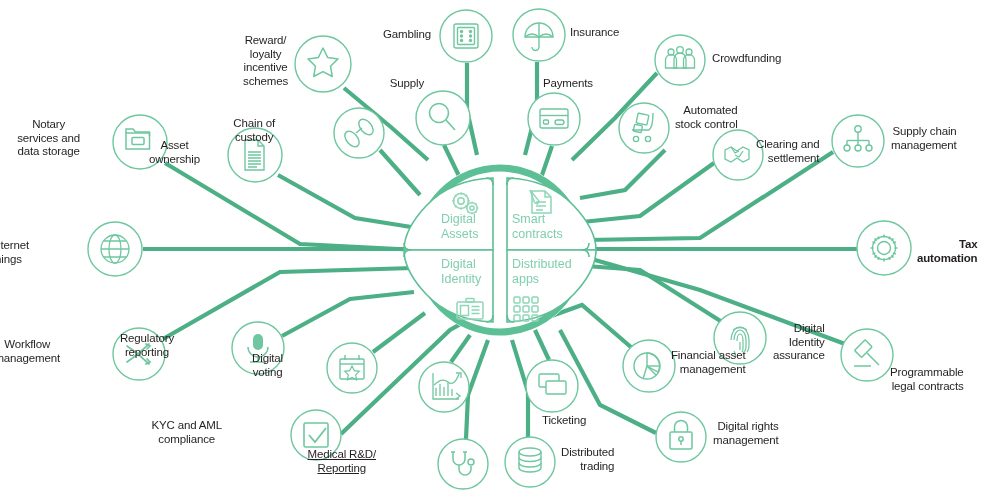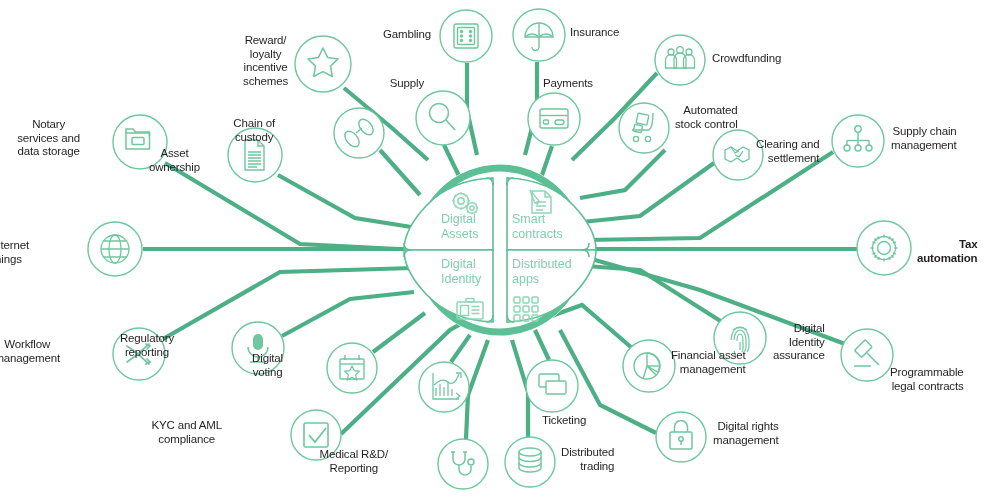--- a/index.html
+++ b/index.html
@@ -410,21 +410,21 @@
       <div class="nodelabel r" style="left: 288px; top: 34px; transform: translateX(-100%);">Reward/
 loyalty
 incentive
 schemes</div>
       <div class="nodelabel r" style="left: 431px; top: 28px; transform: translateX(-100%);">Gambling</div>
       <div class="nodelabel l" style="left: 570px; top: 26px;">Insurance</div>
       <div class="nodelabel l" style="left: 712px; top: 52px;">Crowdfunding</div>
       <div class="nodelabel r" style="left: 80px; top: 118px; transform: translateX(-100%);">Notary
 services and
 data storage</div>
-      <div class="nodelabel r" style="left: 200px; top: 139px; transform: translateX(-100%); margin-top: 8px;">Asset
+      <div class="nodelabel r" style="left: 200px; top: 139px; transform: translateX(-100%);">Asset
 ownership</div>
       <div class="nodelabel r" style="left: 275px; top: 117px; transform: translateX(-100%);">Chain of
 custody</div>
       <div class="nodelabel r" style="left: 424px; top: 77px; transform: translateX(-100%);">Supply</div>
       <div class="nodelabel l" style="left: 543px; top: 77px;">Payments</div>
       <div class="nodelabel l" style="left: 675px; top: 104px;">Automated
 stock control</div>
       <div class="nodelabel l" style="left: 756px; top: 138px;">Clearing and
 settlement</div>
       <div class="nodelabel l" style="left: 891px; top: 125px;">Supply chain
@@ -434,21 +434,21 @@
       <div class="nodelabel l" style="left: 917px; top: 238px; font-weight: bold;">Tax
 automation</div>
       <div class="nodelabel r" style="left: 60px; top: 338px; transform: translateX(-100%);">Workflow
 management</div>
       <div class="nodelabel r" style="left: 174px; top: 332px; transform: translateX(-100%);">Regulatory
 reporting</div>
       <div class="nodelabel r" style="left: 283px; top: 352px; transform: translateX(-100%);">Digital
 voting</div>
       <div class="nodelabel r" style="left: 222px; top: 419px; transform: translateX(-100%);">KYC and AML
 compliance</div>
-      <div class="nodelabel r" style="left: 388px; top: 448px; transform: translateX(-100%);">Medical R&amp;D/
+      <div class="nodelabel r" style="left: 376px; top: 448px; transform: translateX(-100%); text-decoration: underline;">Medical R&amp;D/
 Reporting</div>
       <div class="nodelabel l" style="left: 561px; top: 446px;">Distributed
 trading</div>
       <div class="nodelabel l" style="left: 542px; top: 414px;">Ticketing</div>
       <div class="nodelabel l" style="left: 671px; top: 349px;">Financial asset
 management</div>
       <div class="nodelabel l" style="left: 713px; top: 420px;">Digital rights
 management</div>
       <div class="nodelabel l" style="left: 773px; top: 322px;">Digital
 Identity

